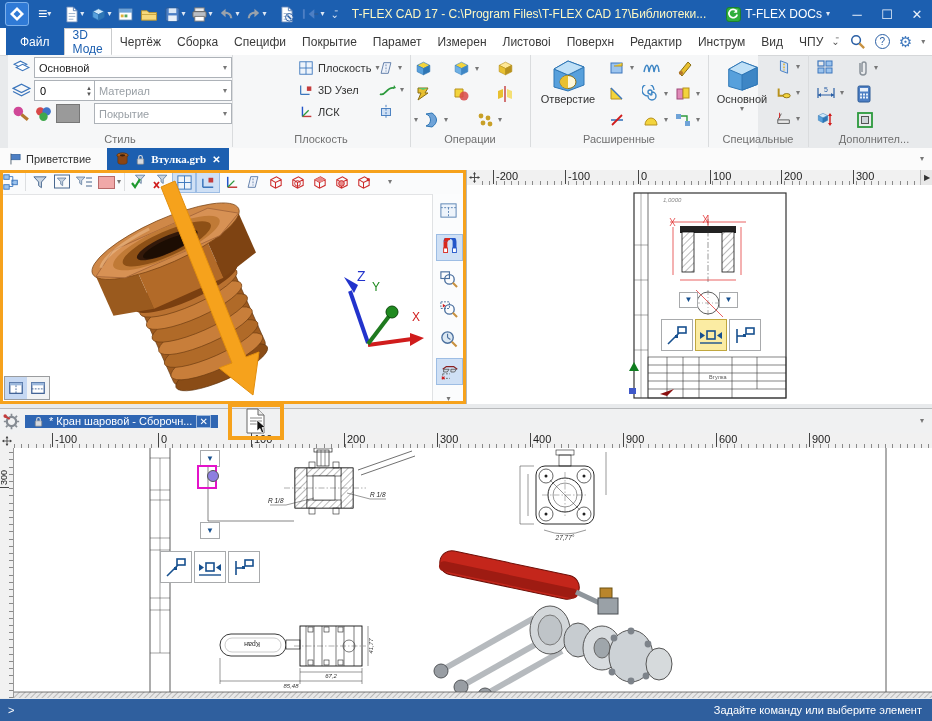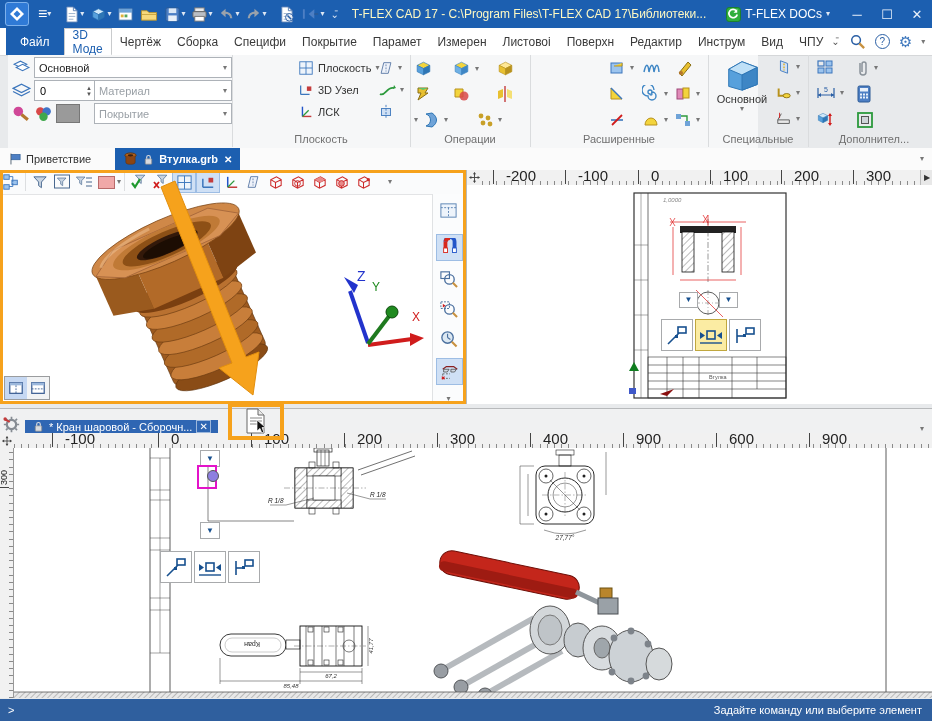--- a/index.html
+++ b/index.html
@@ -64,29 +64,29 @@
   .viewbtns{position:absolute;left:4px;bottom:4px;display:flex;border:1px solid #9a9c9e;background:#f2f3f4;}
   .vb{width:22px;height:22px;display:flex;align-items:center;justify-content:center;}
   .vb.sel{background:#c6d8f2;}
 
   .pane2d{position:absolute;left:466px;top:170px;width:466px;height:234px;background:#fff;border-left:1px solid #b8babc;}
   .corner{position:absolute;left:0;top:0;width:15px;height:15px;background:#f1f1f1;border-right:1px solid #bbb;
           border-bottom:1px solid #999;display:flex;align-items:center;justify-content:center;}
   .hruler{position:absolute;top:0;height:15px;background:#f1f1f1;border-bottom:1px solid #999;
           background-image:repeating-linear-gradient(90deg,#8a8a8a 0 1px,transparent 1px 7.2px);
           background-size:100% 4px;background-position:0 100%;background-repeat:no-repeat;}
-  .rlab{position:absolute;top:0;font-size:15px;color:#222;border-left:1px solid #444;padding-left:12px;height:14px;line-height:12px;}
+  .rlab{position:absolute;top:0;font-size:11px;color:#222;border-left:1px solid #444;padding-left:2px;height:14px;line-height:12px;}
   .rarr{position:absolute;right:0;top:0;width:12px;height:15px;background:#e8e8e8;border-left:1px solid #bbb;
         font-size:8px;color:#333;display:flex;align-items:center;justify-content:center;}
   .canvas2d{position:absolute;left:0;top:15px;right:0;bottom:0;background:#fff;overflow:hidden;}
 
   
   .bottompane{position:absolute;left:0;top:408px;width:932px;height:289px;background:#fff;border-top:1px solid #b8babc;}
   .btabbar{position:absolute;left:0;top:0;right:0;height:24px;background:#f0f1f2;border-bottom:1px solid #d0d2d4;
-           display:flex;align-items:flex-end;font-size:11px;}
+           display:flex;align-items:center;font-size:11px;}
   .btab{display:flex;align-items:center;gap:4px;padding:0 7px;background:#2f66b3;color:#fff;margin-left:2px;}
   .bruler-wrap{position:absolute;left:14px;top:24px;right:0;height:15px;}
   .corner2{position:absolute;left:0;top:24px;width:14px;height:15px;background:#f1f1f1;border-right:1px solid #999;
            border-bottom:1px solid #999;display:flex;align-items:center;justify-content:center;}
   .vruler{position:absolute;left:0;top:39px;width:13px;bottom:0;background:#f1f1f1;border-right:1px solid #999;
           background-image:repeating-linear-gradient(0deg,#8a8a8a 0 1px,transparent 1px 7.2px);
           background-size:4px 100%;background-position:100% 0;background-repeat:no-repeat;}
   .vlab{position:absolute;left:-1px;top:40px;font-size:9px;color:#222;transform:rotate(-90deg);transform-origin:left top;
         border-left:1px solid #444;padding-left:2px;}
   .bcanvas{position:absolute;left:14px;top:39px;right:0;bottom:0;background:#fff;overflow:hidden;}
@@ -401,20 +401,21 @@
             <circle cx="6" cy="7" r="4" fill="#d84848"></circle>
             <circle cx="12" cy="7" r="4" fill="#3f74c8"></circle>
             <circle cx="9" cy="12" r="4" fill="#3fa84c"></circle>
           </svg>
       </div>
       <div style="position:absolute;left:48px;top:49px;width:22px;height:17px;background:#9a9a9a;border:1px solid #777;"></div>
       <div class="combo" style="left:86px;top:48px;width:128px;">
         <span class="ph">Покрытие</span>
           <span class="dd">▾</span>
       </div>
+      <div class="rglabel">Стиль</div>
     </div>
 
     <div class="rgroup" style="left:224px;width:178px;">
       <div class="ritem" style="left:66px;top:5px;">
         <svg class="ic" width="16" height="16">
             <use href="#s-grid"></use>
           </svg>
           <span>Плоскость</span>
           <span class="dd">▾</span>
       </div>
@@ -502,20 +503,30 @@
             <circle cx="12" cy="7" r="2.4" fill="#c8a028"></circle>
             <circle cx="7" cy="12" r="2.4" fill="#c8a028"></circle>
             <circle cx="14" cy="13" r="2.4" fill="#c8a028"></circle>
           </svg>
           <span class="dd">▾</span>
       </div>
       <div class="rglabel">Операции</div>
     </div>
 
     <div class="rgroup" style="left:522px;width:178px;">
+      <div class="bigbtn" style="left:6px;width:64px;">
+        <svg width="40" height="36" viewBox="0 0 40 36">
+          <path d="M6,12 20,4 36,10 36,28 20,34 6,30z" fill="#57a0dc" stroke="#2e76b5"></path>
+          <path d="M6,12 20,18 36,10" fill="#a8d2f0" stroke="#2e76b5"></path>
+          <path d="M6,12 20,4 36,10 20,18z" fill="#bfe0f7" stroke="#2e76b5"></path>
+          <ellipse cx="20" cy="25" rx="8" ry="6.5" fill="#fff8d8" stroke="#8a6f14"></ellipse>
+          <path d="M20,18.5a8,6.5 0 0 0 0,13z" fill="#e8c030"></path>
+        </svg>
+        <span>Отверстие</span>
+      </div>
       <div class="ritem" style="left:78px;top:4px;">
         <svg class="ic" width="18" height="18" viewBox="0 0 18 18">
             <rect x="3" y="4" width="11" height="10" fill="#9cc4ee" stroke="#3c76bc"></rect>
             <path d="M6,7h8v-3" fill="#f3d43c" stroke="#b8921c"></path>
           </svg>
           <span class="dd">▾</span>
       </div>
       <div class="ritem" style="left:112px;top:4px;">
         <svg class="ic" width="20" height="16" viewBox="0 0 20 16">
             <path d="M2,13c2,-9 4,-9 5,0c2,-9 4,-9 5,0c2,-9 4,-9 5,0" fill="none" stroke="#3e86c5" stroke-width="1.5"></path>
@@ -658,21 +669,21 @@
     </div>
   </div>
 
   <div class="doctabs">
     <div class="dtab">
       <svg class="ic" width="14" height="14">
           <use href="#s-flag"></use>
         </svg>
       <span>Приветствие</span>
     </div>
-    <div class="dtab activetab" style="margin-left:16px;">
+    <div class="dtab activetab" style="margin-left:8px;font-family:Liberation Serif, serif;">
       <svg class="ic" width="15" height="14" viewBox="0 0 16 15">
         <ellipse cx="8" cy="3.5" rx="6" ry="2.5" fill="#b5651d" stroke="#5f330e"></ellipse>
         <path d="M3,4v7a5,2.2 0 0 0 10,0V4" fill="#8b4513" stroke="#5f330e" stroke-width="0.6"></path>
         <ellipse cx="8" cy="3.5" rx="3" ry="1.2" fill="#3a1f0d"></ellipse>
       </svg>
       <svg class="ic" width="13" height="13">
           <use href="#s-lock"></use>
         </svg>
       <span>Втулка.grb</span>
       <span style="font-size:10px;margin-left:2px;">✕</span>

